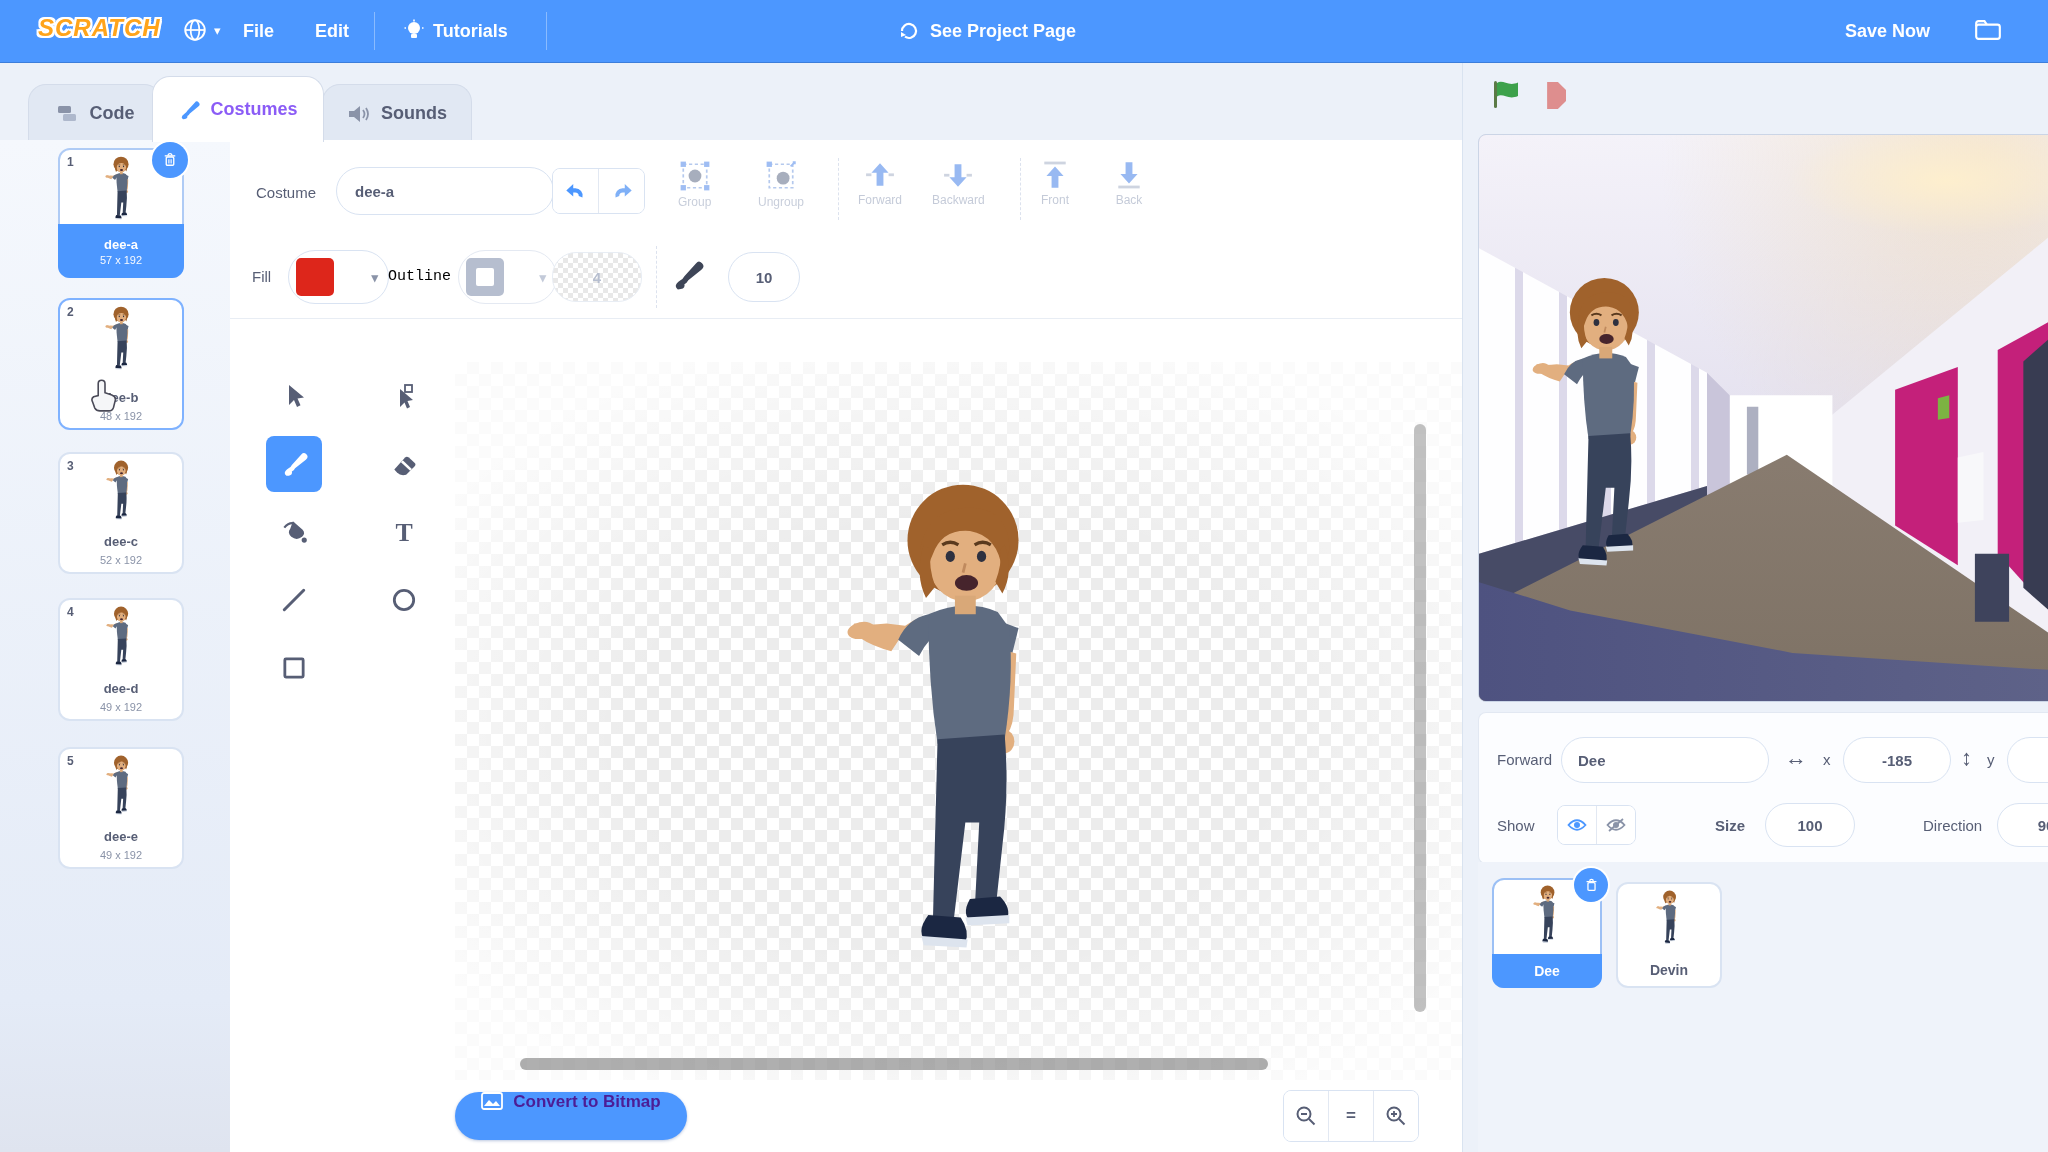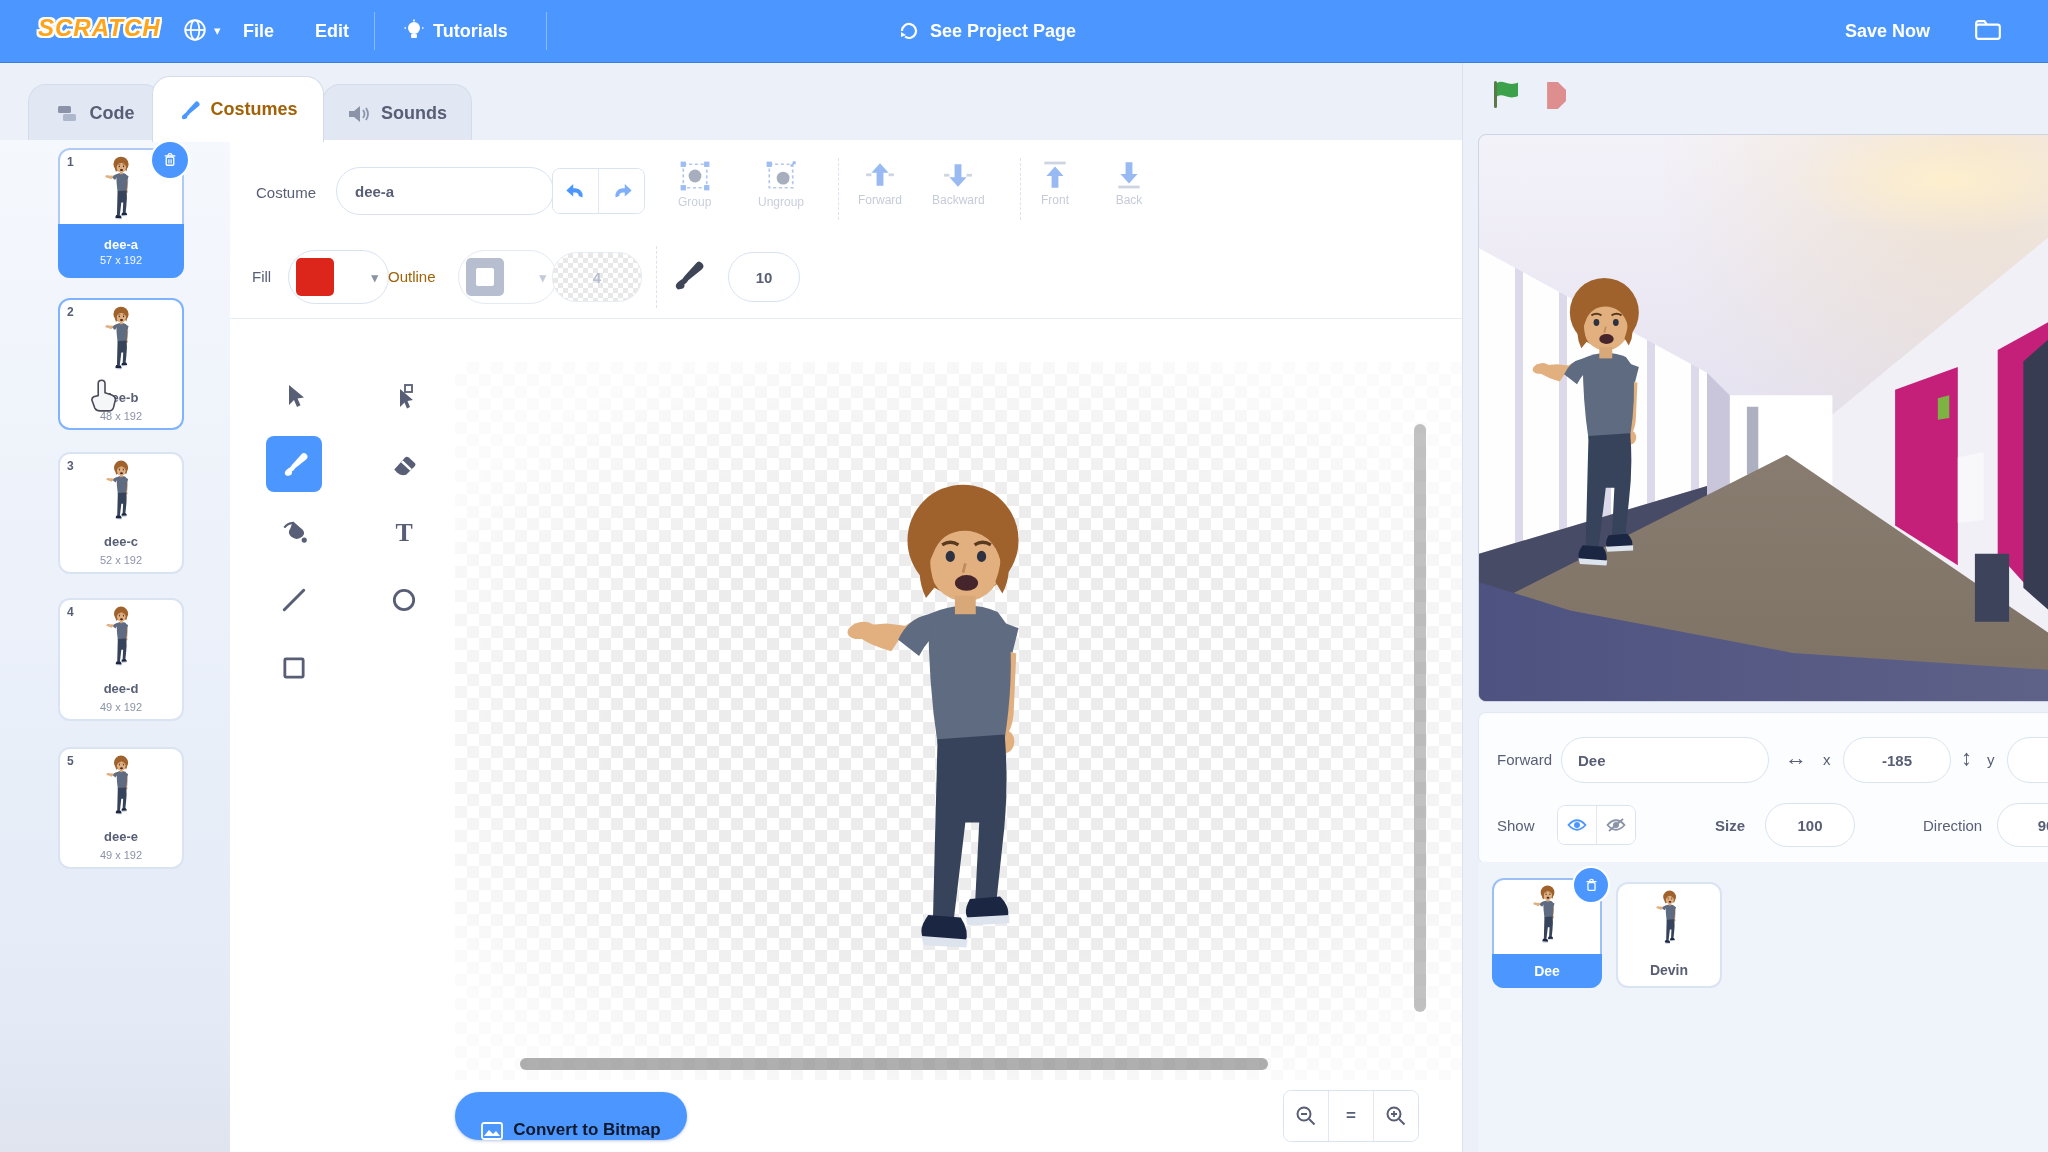--- a/index.html
+++ b/index.html
@@ -21,21 +21,21 @@
     background:rgba(255,255,255,.3);border-radius:6px;color:#fff;font-weight:700;font-size:18px;
     display:flex;align-items:center;padding-left:16px;
   }
   
   .tabbar{left:0;top:62px;width:1462px;height:78px;background:#ECF1F9;padding-left:12px;}
   .tab{
     position:absolute;border:1px solid #D4DCEA;border-bottom:none;border-radius:18px 18px 0 0;
     background:#E1E8F3;display:flex;align-items:center;justify-content:center;gap:10px;
     color:#575E75;font-weight:700;font-size:18px;
   }
-  .tab.active{background:#fff;color:#a16207;z-index:5;}
+  .tab.active{background:#fff;color:#8b5cf6;z-index:5;}
   
   .costume-pane{left:0;top:140px;width:230px;height:1012px;background:linear-gradient(180deg,#F5F8FD 0%,#E4EBF7 85%,#DFE4EF 100%);border-right:1px solid #D9E3F0;}
   .costume-card{
     position:absolute;left:58px;width:122px;background:#fff;border:2px solid #D9E3F2;border-radius:12px;
     overflow:visible;
   }
   .costume-card .idx{position:absolute;left:7px;top:5px;font-size:12px;font-weight:700;color:#575E75;}
   .costume-card .thumbwrap{position:absolute;left:0;top:6px;width:100%;display:flex;justify-content:center;}
   .card-meta{position:absolute;left:0;bottom:4px;width:100%;text-align:center;}
   .card-meta .nm{font-size:13px;font-weight:700;color:#575E75;}
@@ -46,21 +46,21 @@
   }
   .card-footer .nm{font-size:13px;font-weight:700;}
   .card-footer .sz{font-size:11px;margin-top:2px;opacity:.95;}
   .trash-badge{
     position:absolute;width:36px;height:36px;border-radius:50%;background:#4C97FF;box-shadow:0 0 0 2px #fff;
     display:flex;align-items:center;justify-content:center;z-index:6;
   }
   
   .paint-pane{left:230px;top:140px;width:1232px;height:1012px;background:#fff;}
   .lbl{color:#575E75;font-size:15px;font-weight:500;}
-  .lbl.dim{color:#a16207;}
+  .lbl.dim{color:#000000;font-family:Liberation Mono, monospace;}
   .pill{background:#fff;border:1px solid #D9E3F2;border-radius:999px;display:flex;align-items:center;color:#575E75;font-weight:700;font-size:15px;}
   .seg{display:flex;border:1px solid #D9E3F2;border-radius:8px;overflow:hidden;background:#fff;}
   .seg .cell{display:flex;align-items:center;justify-content:center;background:#fff;}
   .seg .cell + .cell{border-left:1px solid #E2E8F2;}
   .icon-btn{display:flex;flex-direction:column;align-items:center;gap:3px;}
   .icon-btn .cap{font-size:12px;color:#B6BECF;}
   .dash-div{border-left:1px dashed #DCE2EE;height:62px;}
   .tool-tile{
     position:absolute;width:56px;height:56px;border-radius:8px;display:flex;align-items:center;justify-content:center;
   }
@@ -75,22 +75,22 @@
   .checker-mini{
     background-color:#fff;
     background-image:
       linear-gradient(45deg,#E8E8E8 25%,transparent 25%,transparent 75%,#E8E8E8 75%),
       linear-gradient(45deg,#E8E8E8 25%,transparent 25%,transparent 75%,#E8E8E8 75%);
     background-size:10px 10px;background-position:0 0,5px 5px;
   }
   .vignette{background:radial-gradient(ellipse 62% 58% at 50% 52%, rgba(255,255,255,0) 52%, rgba(255,255,255,.8) 100%);}
   .scrollbar{background:rgba(120,120,120,.45);border-radius:7px;}
   .convert-btn{
-    background:#4C97FF;border-radius:26px;display:flex;align-items:flex-end;justify-content:center;gap:10px;
-    color:#0f172a;font-weight:700;font-size:17px;box-shadow:0 1px 3px rgba(30,70,150,.3);
+    background:#4C97FF;border-radius:26px;display:flex;align-items:flex-start;justify-content:center;gap:10px;
+    color:#4c1d95;font-weight:700;font-size:17px;box-shadow:0 1px 3px rgba(30,70,150,.3);
   }
   
   .right-pane{left:1462px;top:62px;width:586px;height:1090px;background:#ECF1F9;border-left:1px solid #D9E3F0;}
   .stage-box{left:1478px;top:134px;width:570px;height:566px;border-radius:8px 0 0 8px;overflow:hidden;border:1px solid #CBD5E6;background:#CFCBDD;}
   .stop-octagon{width:27px;height:27px;background:#DE8E8E;clip-path:polygon(30% 0%,70% 0%,100% 30%,100% 70%,70% 100%,30% 100%);}
   .info-panel{left:1478px;top:712px;width:570px;height:150px;background:#FCFDFF;border:1px solid #E2E8F2;border-right:none;border-radius:8px 0 0 8px;}
   .sprite-card{
     position:absolute;background:#fff;border:2px solid #D9E3F2;border-radius:12px;
     display:flex;flex-direction:column;align-items:center;
   }

